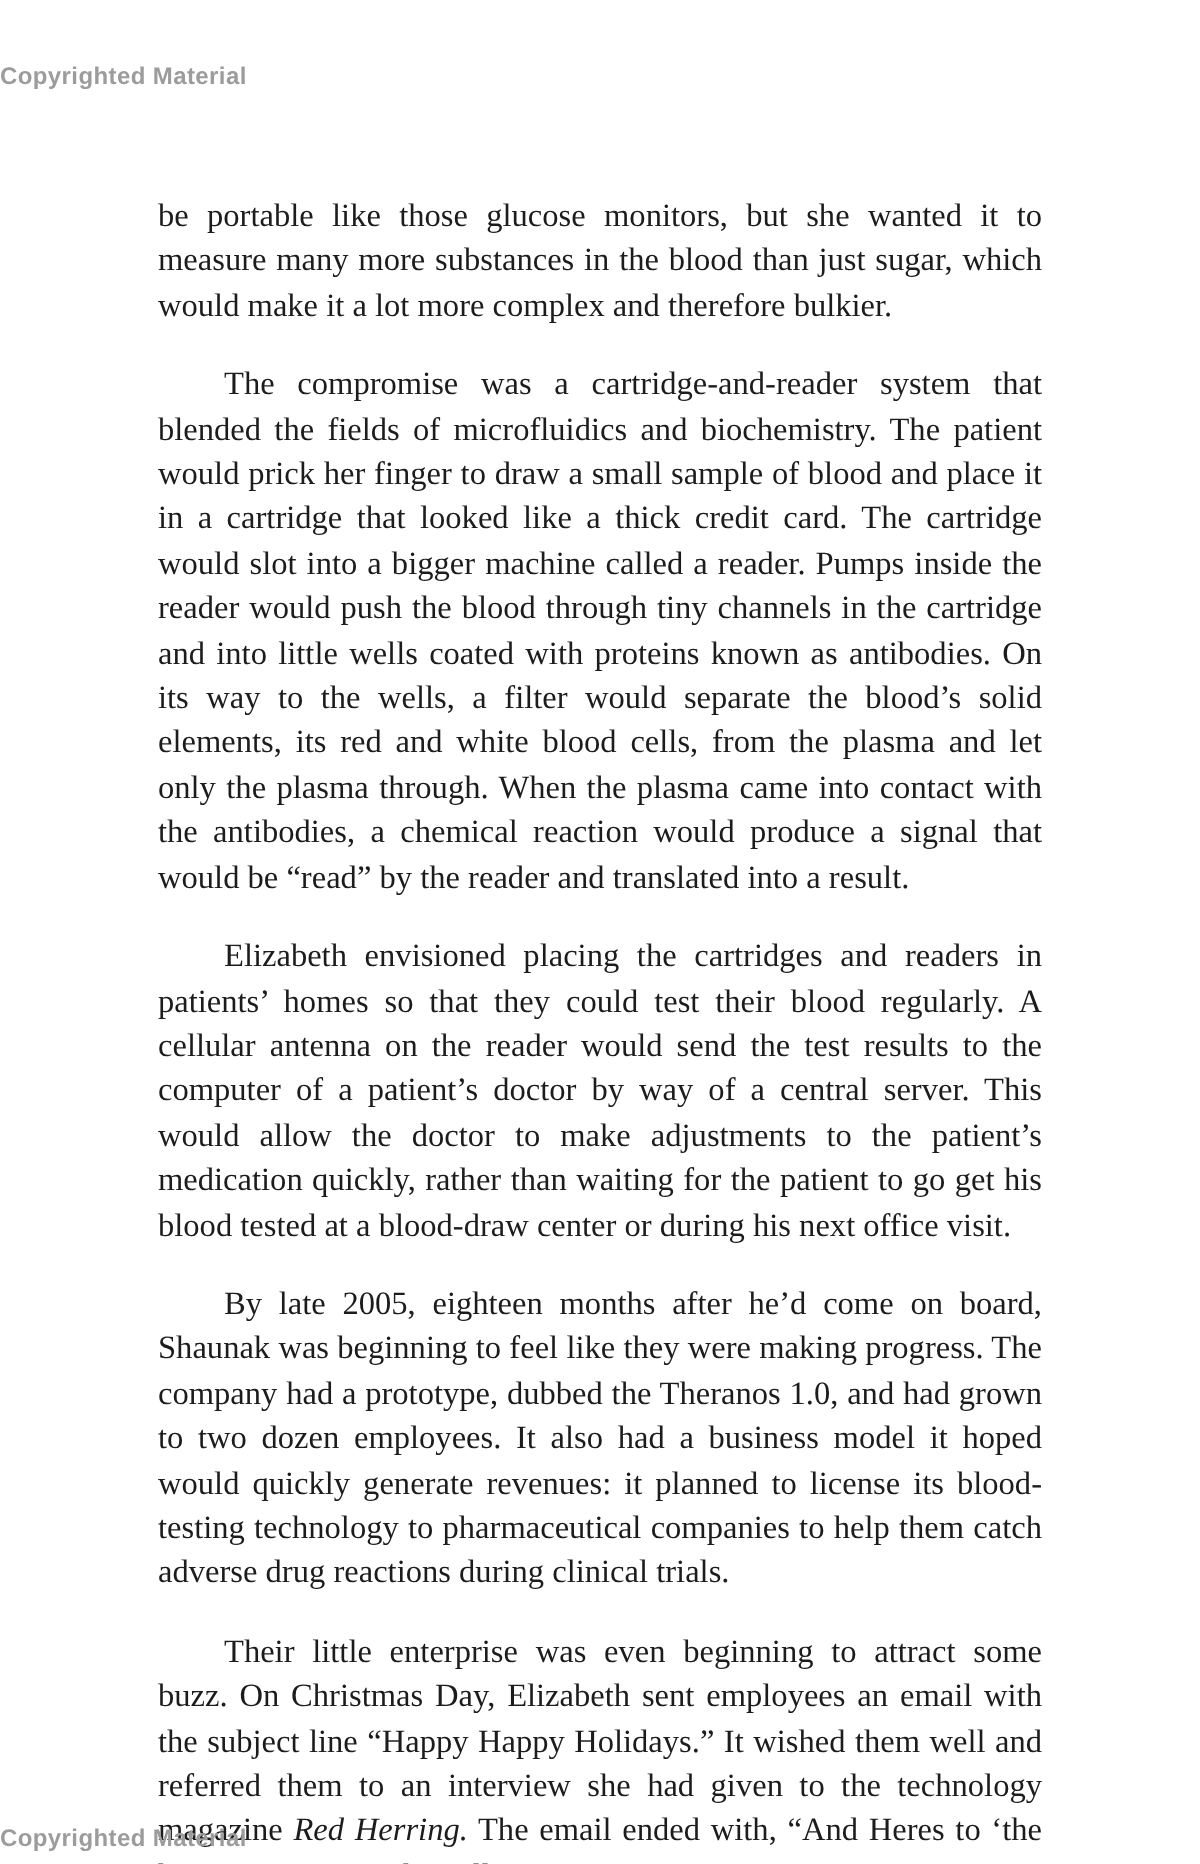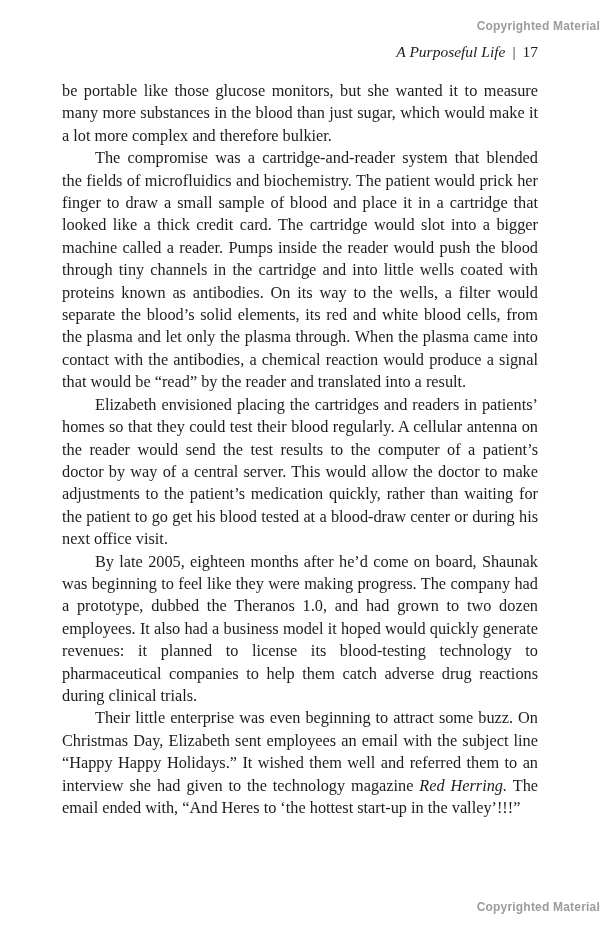--- a/index.html
+++ b/index.html
@@ -12,26 +12,27 @@
     width: 600px;
     height: 932px;
     background: #ffffff;
     overflow: hidden;
     font-family: "Liberation Serif", serif;
   }
   .copyright {
     position: absolute;
     left: 0;
     width: 600px;
-    text-align: right;
+    text-align: left;
     font-family: "Liberation Sans", sans-serif;
     font-weight: bold;
     font-size: 12px;
     letter-spacing: 0.2px;
     color: #9c9c9c;
+    margin-top: 12px;
   }
   .copyright.top { top: 19px; }
   .copyright.bottom { top: 900px; }
 
   .running-head {
     position: absolute;
     top: 43px;
     left: 62px;
     width: 476px;
     text-align: right;
@@ -51,36 +52,33 @@
     position: absolute;
     top: 80px;
     left: 62px;
     width: 476px;
     font-size: 16.3px;
     line-height: 22.4px;
     color: #1c1c1c;
     text-align: justify;
   }
   .body-text p {
-    margin: 0;
+    margin: 17px;
     padding: 0;
   }
   .body-text p.indent { text-indent: 33px; }
   .body-text em { font-style: italic; font-family: Liberation Serif, serif; }
 </style>
 </head>
 <body>
 
 <div class="page">
 
   <div class="copyright top">Copyrighted Material</div>
 
-  <div class="running-head">
-    <span class="chapter">A Purposeful Life</span><span class="sep">|</span><span class="pagenum">17</span>
-  </div>
 
   <div class="body-text">
       <p class=""><span>be portable like those glucose monitors, but she wanted it to measure many more substances in the blood than just sugar, which would make it a lot more complex and therefore bulkier.</span></p>
       <p class="indent"><span>The compromise was a cartridge-and-reader system that blended the fields of microfluidics and biochemistry. The patient would prick her finger to draw a small sample of blood and place it in a cartridge that looked like a thick credit card. The cartridge would slot into a bigger machine called a reader. Pumps inside the reader would push the blood through tiny channels in the cartridge and into little wells coated with proteins known as antibodies. On its way to the wells, a filter would separate the blood’s solid elements, its red and white blood cells, from the plasma and let only the plasma through. When the plasma came into contact with the antibodies, a chemical reaction would produce a signal that would be “read” by the reader and translated into a result.</span></p>
       <p class="indent"><span>Elizabeth envisioned placing the cartridges and readers in patients’ homes so that they could test their blood regularly. A cellular antenna on the reader would send the test results to the computer of a patient’s doctor by way of a central server. This would allow the doctor to make adjustments to the patient’s medication quickly, rather than waiting for the patient to go get his blood tested at a blood-draw center or during his next office visit.</span></p>
       <p class="indent"><span>By late 2005, eighteen months after he’d come on board, Shaunak was beginning to feel like they were making progress. The company had a prototype, dubbed the Theranos 1.0, and had grown to two dozen employees. It also had a business model it hoped would quickly generate revenues: it planned to license its blood-testing technology to pharmaceutical companies to help them catch adverse drug reactions during clinical trials.</span></p>
       <p class="indent"><span>Their little enterprise was even beginning to attract some buzz. On Christmas Day, Elizabeth sent employees an email with the subject line “Happy Happy Holidays.” It wished them well and referred them to an interview she had given to the technology magazine </span><em>Red Herring.</em><span> The email ended with, “And Heres to ‘the hottest start-up in the valley’!!!”</span></p>
     </div>
 
   <div class="copyright bottom">Copyrighted Material</div>

